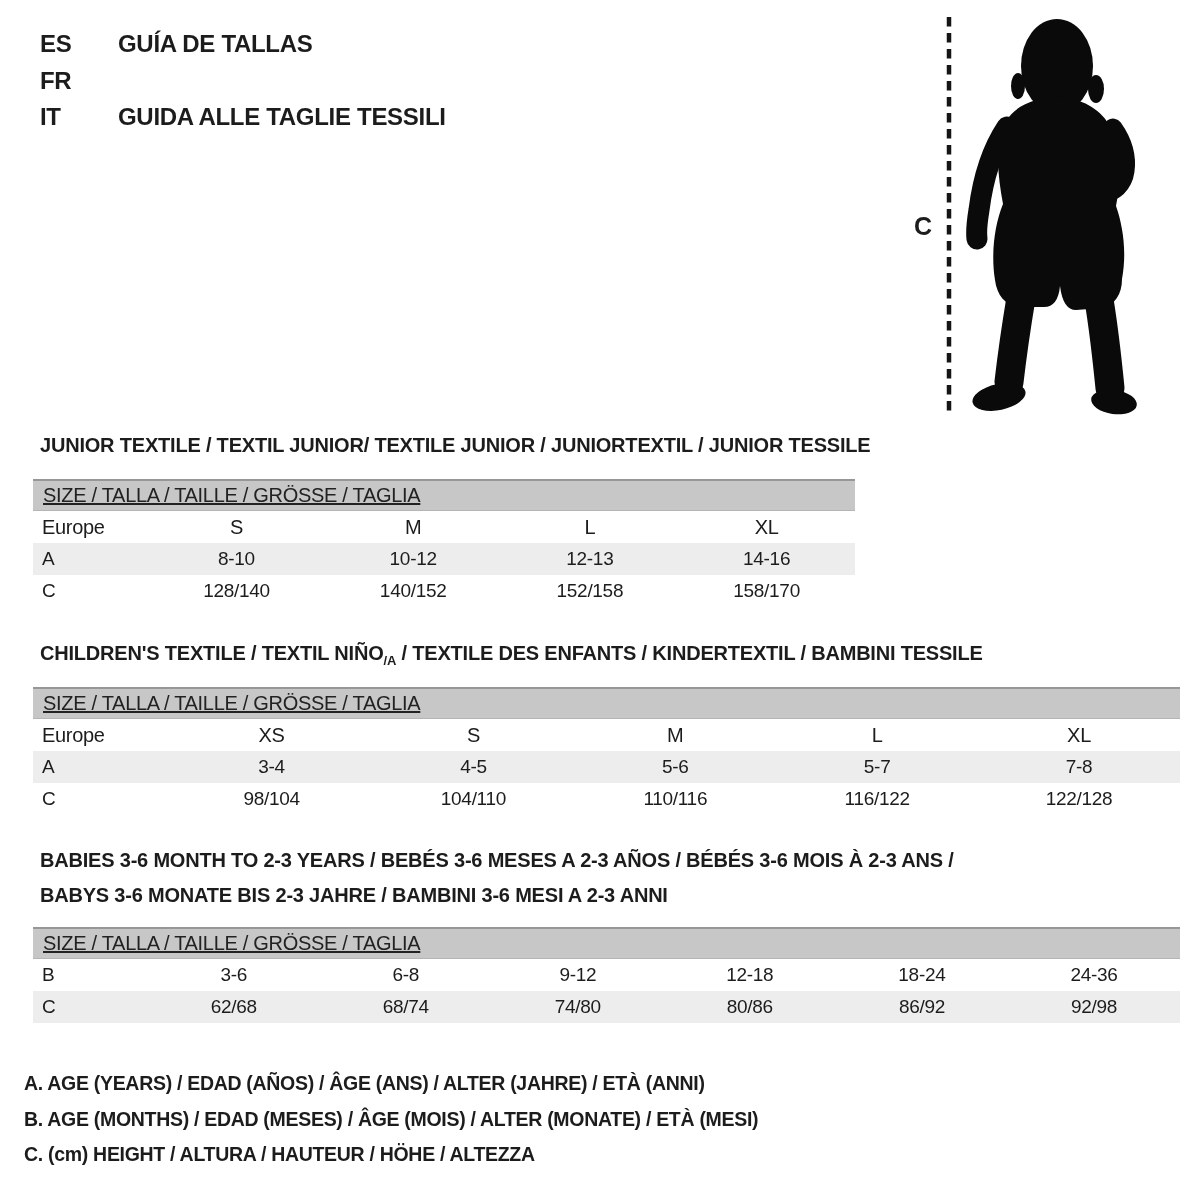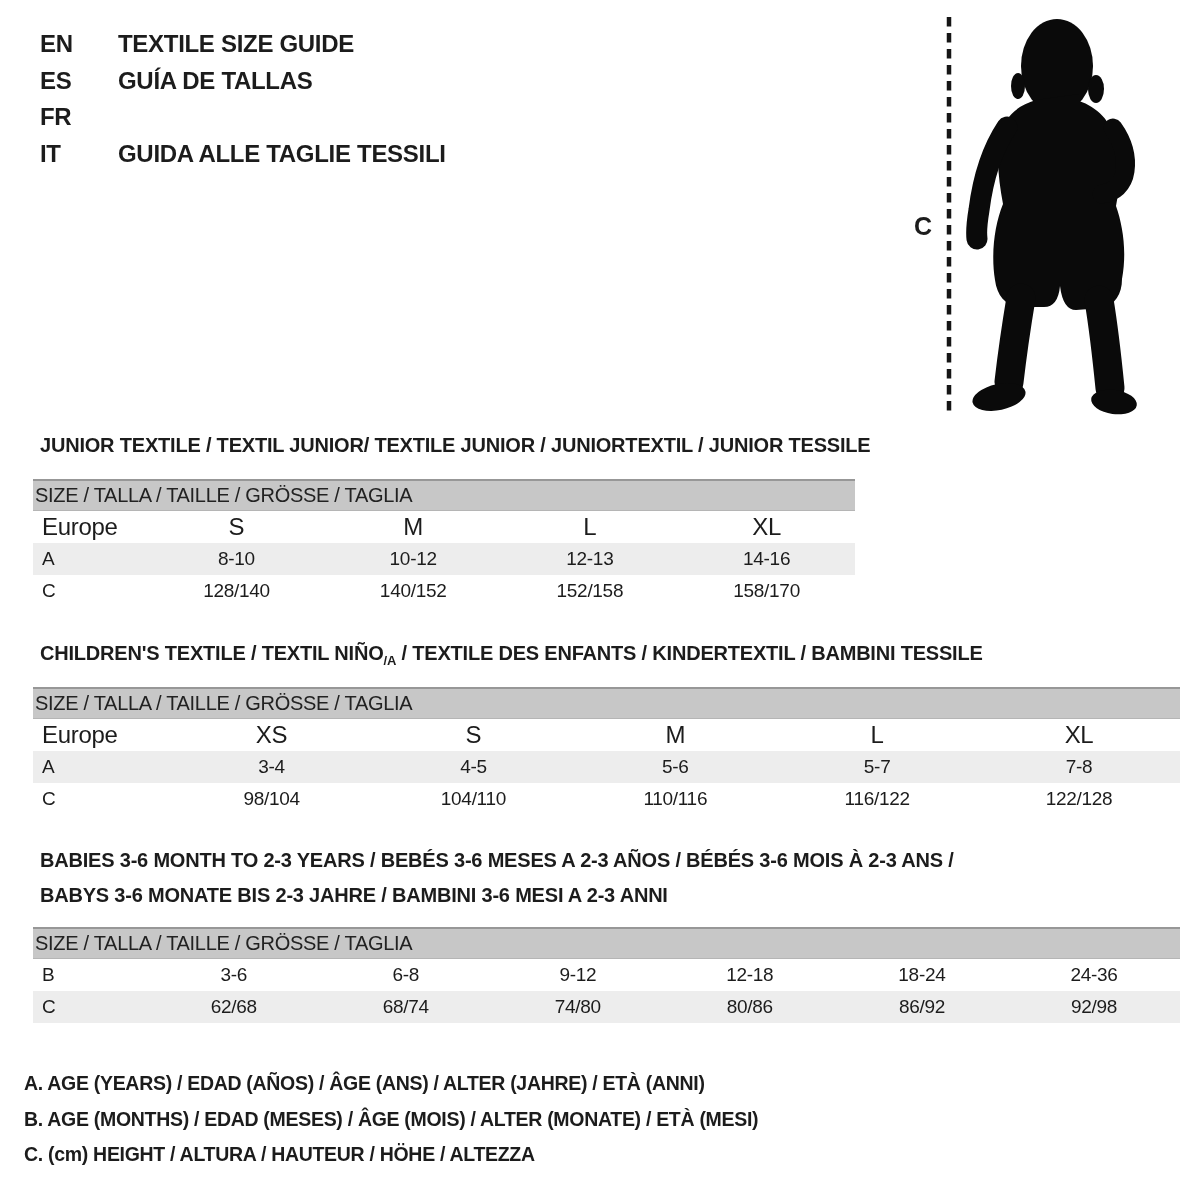--- a/index.html
+++ b/index.html
@@ -16,38 +16,34 @@
   .dash-line{position:absolute;left:942px;top:14px;width:14px;height:406px;}
   .c-label{position:absolute;left:914px;top:212px;font-size:25px;font-weight:bold;}
   .baby{position:absolute;left:962px;top:14px;width:184px;height:408px;}
   
   .sec-title{position:absolute;left:40px;margin:0;font-size:20px;font-weight:bold;letter-spacing:-0.2px;white-space:nowrap;}
   .sec-title .subsmall{font-size:13px;vertical-align:sub;font-weight:bold;}
   .two-line{line-height:35px;}
   
   .tbl-wrap{position:absolute;}
   .size-bar{background:#c7c7c7;border-top:2px solid #979797;border-bottom:1px solid #b5b5b5;
-    height:29px;line-height:29px;padding-left:2px;font-size:20px;color:#222;}
+    height:29px;line-height:29px;padding-left:10px;font-size:20px;color:#222;text-decoration:underline;}
   table{width:100%;border-collapse:collapse;table-layout:fixed;}
   td{height:32px;font-size:19px;text-align:center;vertical-align:middle;padding:0;}
   td.lbl{text-align:left;padding-left:9px;}
   tr.shaded{background:#ededed;}
-  tr.hdr td{font-size:24px;}
+  tr.hdr td{font-size:20px;}
   
   .legend{position:absolute;left:24px;top:1066px;}
   .legend-line{font-size:19.5px;font-weight:bold;line-height:35.5px;white-space:nowrap;}
 </style>
 </head>
 <body>
 
 <div class="langs">
-  <div class="lang-row">
-    <span class="lang-code">EN</span>
-    <span>TEXTILE SIZE GUIDE</span>
-  </div>
   <div class="lang-row">
     <span class="lang-code">ES</span>
     <span>GUÍA DE TALLAS</span>
   </div>
   <div class="lang-row">
     <span class="lang-code">FR</span>
   </div>
   <div class="lang-row">
     <span class="lang-code">IT</span>
     <span>GUIDA ALLE TAGLIE TESSILI</span>

